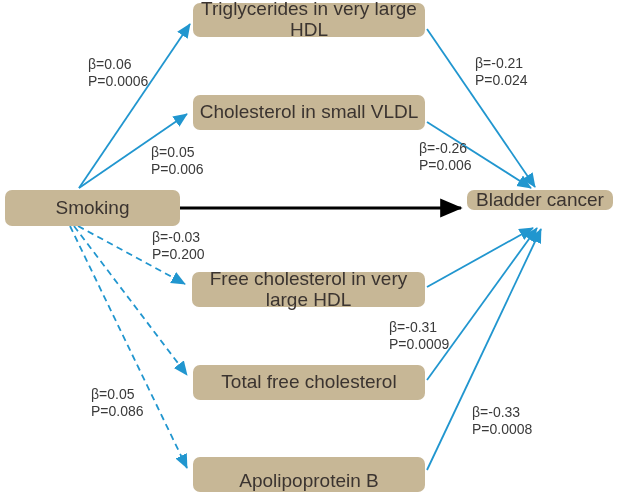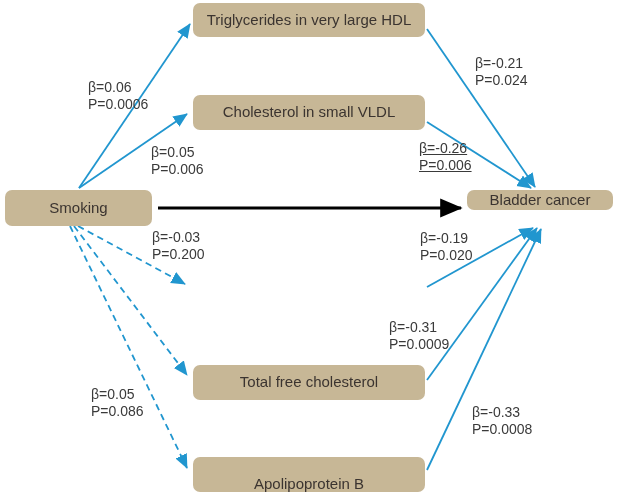--- a/index.html
+++ b/index.html
@@ -18,21 +18,21 @@
   }
   .node {
     position: absolute;
     background: #c7b796;
     border-radius: 7px;
     display: flex;
     align-items: center;
     justify-content: center;
     text-align: center;
     color: #3b3430;
-    font-size: 15px;
+    font-size: 19px;
     line-height: 1.1;
   }
   .edge-label {
     position: absolute;
     color: #3a3a3a;
     font-size: 14px;
     line-height: 17px;
     white-space: nowrap;
   }
   .edge-label span { display: block; }
@@ -58,75 +58,74 @@
     <line x1="78" y1="226" x2="185" y2="284" stroke="#2196cf" stroke-width="1.8" stroke-dasharray="6.5 4.5" marker-end="url(#ah-blue)"></line>
     <line x1="74" y1="226" x2="187" y2="375" stroke="#2196cf" stroke-width="1.8" stroke-dasharray="6.5 4.5" marker-end="url(#ah-blue)"></line>
     <line x1="70" y1="226" x2="187" y2="468" stroke="#2196cf" stroke-width="1.8" stroke-dasharray="6.5 4.5" marker-end="url(#ah-blue)"></line>
     <line x1="427" y1="29" x2="535" y2="187" stroke="#2196cf" stroke-width="1.8" marker-end="url(#ah-blue)"></line>
     <line x1="427" y1="122" x2="531" y2="188" stroke="#2196cf" stroke-width="1.8" marker-end="url(#ah-blue)"></line>
     <line x1="427" y1="287" x2="533" y2="228" stroke="#2196cf" stroke-width="1.8" marker-end="url(#ah-blue)"></line>
     <line x1="427" y1="380" x2="537" y2="228" stroke="#2196cf" stroke-width="1.8" marker-end="url(#ah-blue)"></line>
     <line x1="427" y1="470" x2="541" y2="229" stroke="#2196cf" stroke-width="1.8" marker-end="url(#ah-blue)"></line>
   </svg>
 
-  <div class="node" style="left:5px; top:190px; width:147px; height:36px;">
+  <div class="node" style="left:5px; top:190px; width:175px; height:36px;">
     <span>Smoking</span>
   </div>
 
   <div class="node" style="left:467px; top:190px; width:146px; height:20px;">
     <span>Bladder cancer</span>
   </div>
 
   <div class="node" style="left:193px; top:3px; width:232px; height:34px;">
     <span>Triglycerides in very large HDL</span>
   </div>
 
   <div class="node" style="left:193px; top:95px; width:232px; height:35px;">
     <span>Cholesterol in small VLDL</span>
   </div>
 
+  <div class="node" style="left:192px; top:272px; width:233px; height:35px;">
+    <span>Free cholesterol in very large HDL</span>
+  </div>
 
   <div class="node" style="left:193px; top:365px; width:232px; height:35px;">
     <span>Total free cholesterol</span>
   </div>
 
   <div class="node" style="left:193px; top:457px; width:232px; height:35px;align-items:flex-end;">
     <span>Apolipoprotein B</span>
   </div>
 
-  <div class="edge-label" style="left:88px; top:56px;margin-top:23px;">
+  <div class="edge-label" style="left:88px; top:56px;">
     <span>β=0.06</span>
     <span>P=0.0006</span>
   </div>
 
   <div class="edge-label" style="left:475px; top:55px;">
     <span>β=-0.21</span>
     <span>P=0.024</span>
   </div>
 
   <div class="edge-label" style="left:151px; top:144px;">
     <span>β=0.05</span>
     <span>P=0.006</span>
   </div>
 
-  <div class="edge-label" style="left:419px; top:140px;text-decoration:underline;">
+  <div class="edge-label" style="left:419px; top:140px;">
     <span>β=-0.26</span>
     <span>P=0.006</span>
   </div>
 
 
   <div class="edge-label" style="left:152px; top:229px;">
     <span>β=-0.03</span>
     <span>P=0.200</span>
   </div>
 
-  <div class="edge-label" style="left:420px; top:230px;">
-    <span>β=-0.19</span>
-    <span>P=0.020</span>
-  </div>
 
 
   <div class="edge-label" style="left:389px; top:319px;">
     <span>β=-0.31</span>
     <span>P=0.0009</span>
   </div>
 
   <div class="edge-label" style="left:91px; top:386px;">
     <span>β=0.05</span>
     <span>P=0.086</span>

